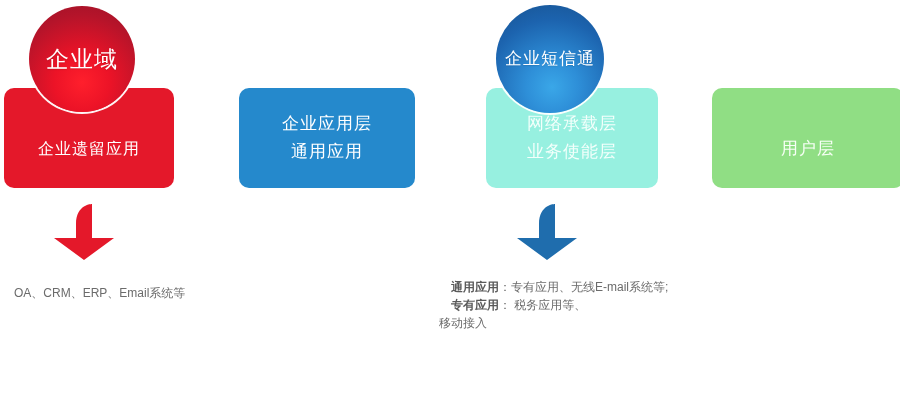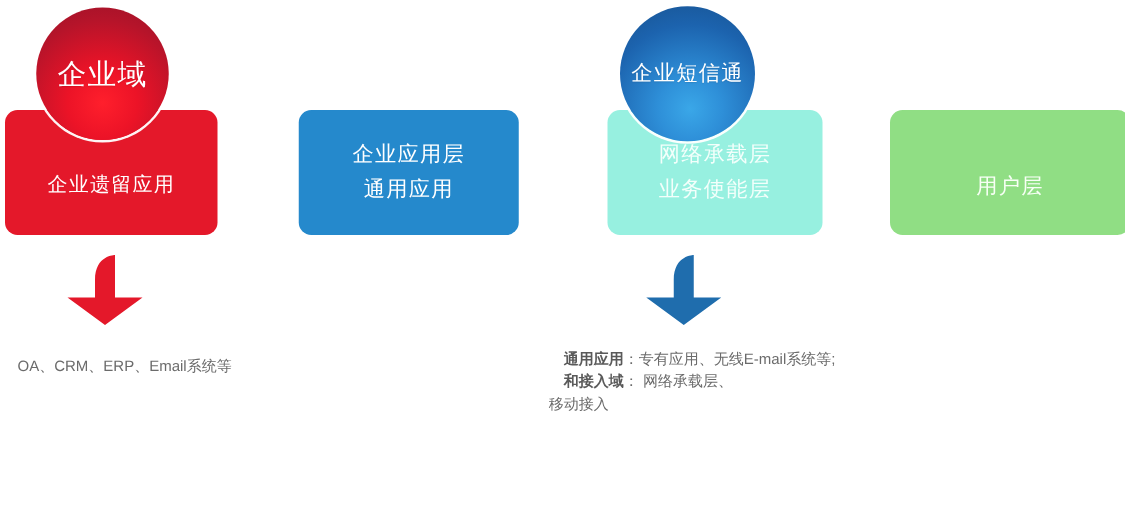--- a/index.html
+++ b/index.html
@@ -150,21 +150,21 @@
     <div class="bubble bubble-1">
       <span class="bubble-label">企业短信通</span>
     </div>
     <div class="arrow arrow-1">
       <svg width="72" height="60" viewBox="0 0 72 60" xmlns="http://www.w3.org/2000/svg">
         <path d="M44 2 C 44 2, 28 2, 28 22 L28 36 L6 36 L36 58 L66 36 L44 36 Z" fill="#1F6DAD"></path>
       </svg>
     </div>
     <div class="caption cap-1">
       <span class="row"><span class="bold">通用应用</span><span>：专有应用、无线E-mail系统等;</span></span>
-      <span class="row"><span class="bold">和接入域</span><span>： 网络承载层、</span></span>
+      <span class="row"><span class="bold">专有应用</span><span>： 税务应用等、</span></span>
       <span class="row">移动接入</span>
     </div>
   </div>
 
   <div class="column col-2">
     <div class="panel panel-2">
       <span class="panel-line">网络承载层</span>
       <span class="panel-line">业务使能层</span>
     </div>
 

